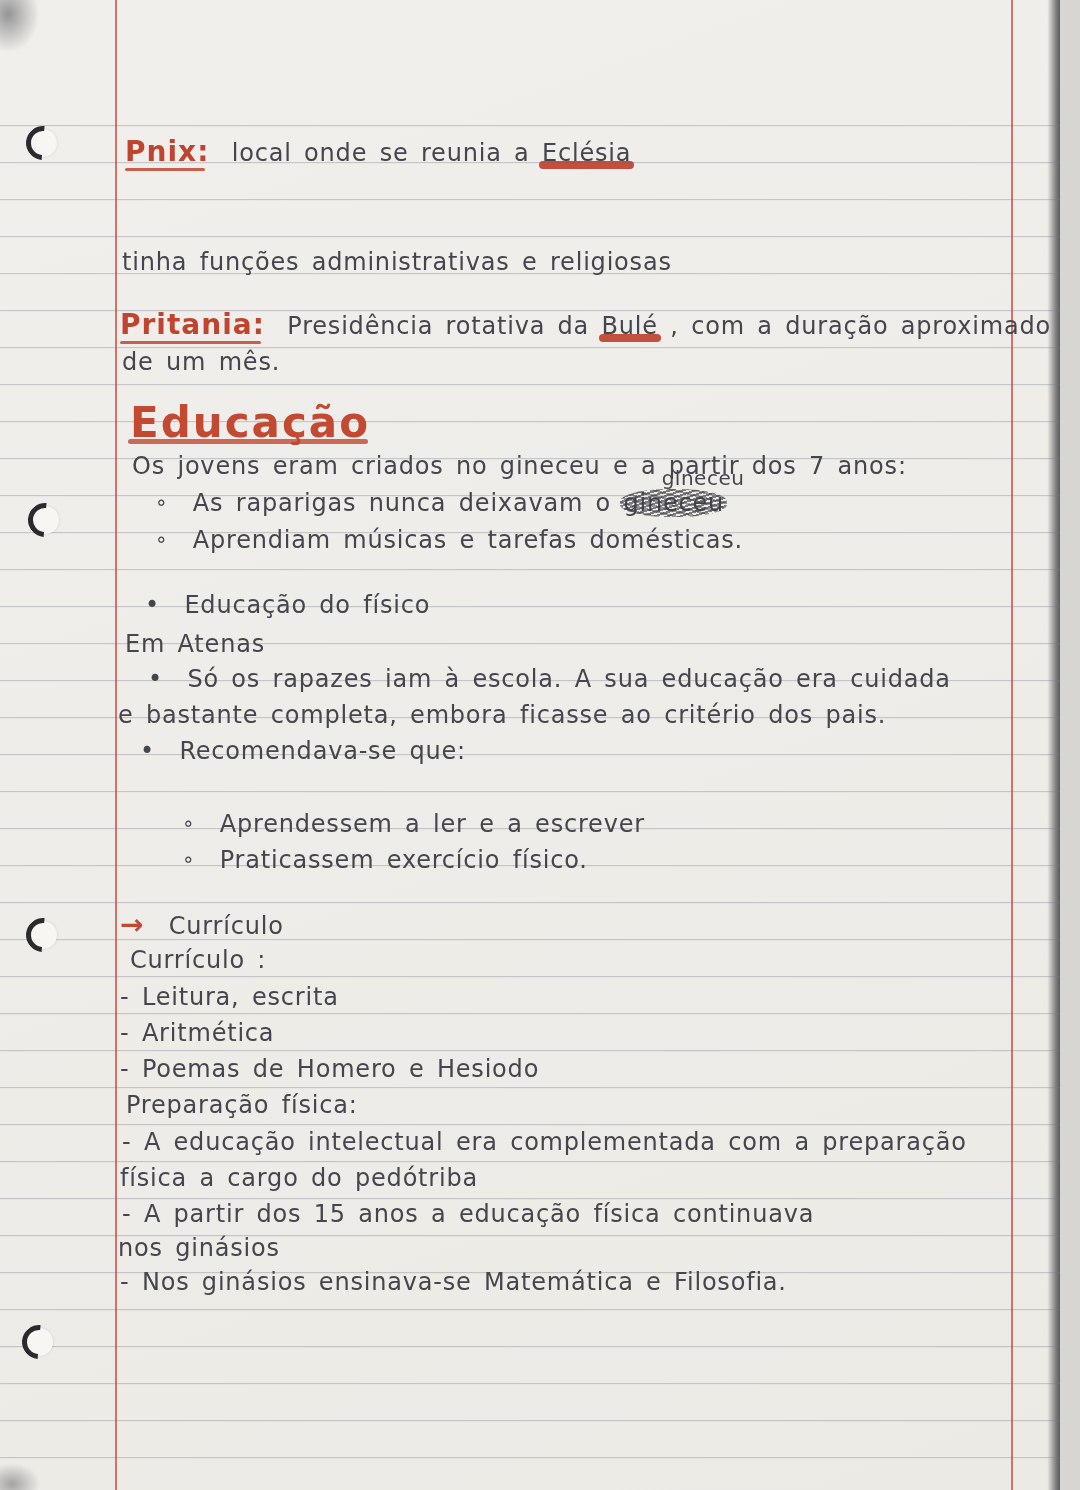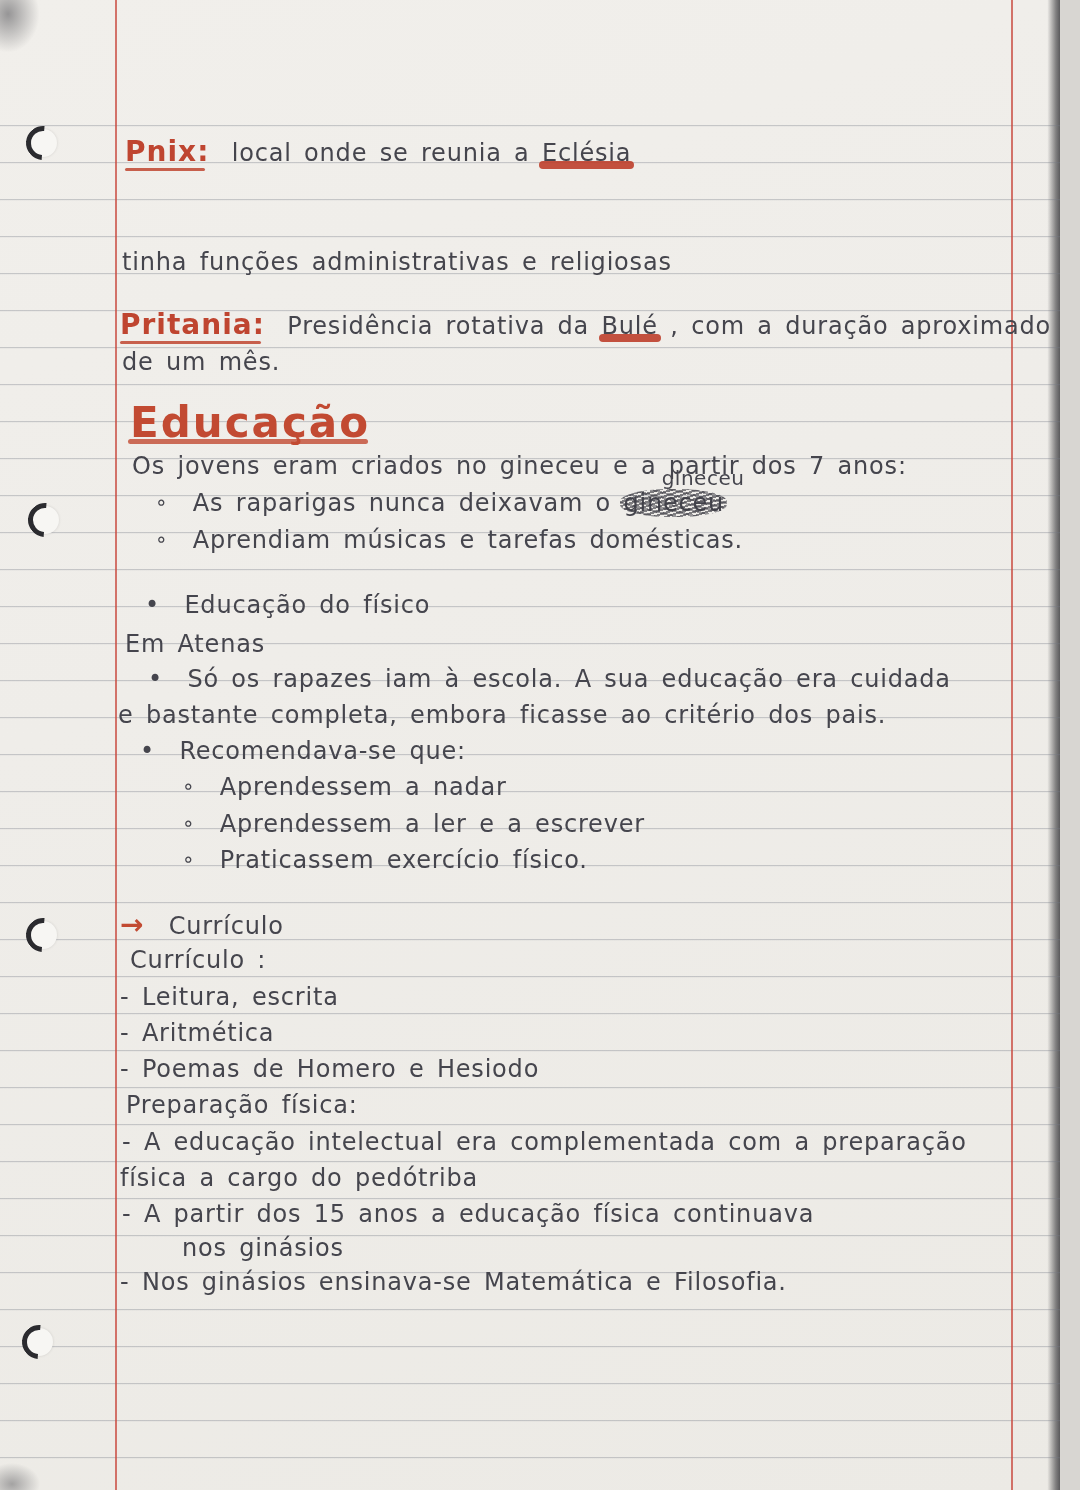--- a/index.html
+++ b/index.html
@@ -141,24 +141,20 @@
     <span class="marker">•</span>
     <span>Só os rapazes iam à escola. A sua educação era cuidada</span>
   </div>
   <div class="hw" style="left:118px;top:701px;">
     <span>e bastante completa, embora ficasse ao critério dos pais.</span>
   </div>
   <div class="hw" style="left:140px;top:737px;">
     <span class="marker">•</span>
     <span>Recomendava-se que:</span>
   </div>
-  <div class="hw" style="left:182px;top:773px;">
-    <span class="marker open">∘</span>
-    <span>Aprendessem a nadar</span>
-  </div>
   <div class="hw" style="left:182px;top:810px;">
     <span class="marker open">∘</span>
     <span>Aprendessem a ler e a escrever</span>
   </div>
   <div class="hw" style="left:182px;top:846px;">
     <span class="marker open">∘</span>
     <span>Praticassem exercício físico.</span>
   </div>
 
   <div class="hw" style="left:120px;top:908px;">
@@ -183,19 +179,19 @@
   </div>
   <div class="hw" style="left:122px;top:1128px;">
     <span>- A educação intelectual era complementada com a preparação</span>
   </div>
   <div class="hw" style="left:120px;top:1164px;">
     <span>física a cargo do pedótriba</span>
   </div>
   <div class="hw" style="left:122px;top:1200px;">
     <span>- A partir dos 15 anos a educação física continuava</span>
   </div>
-  <div class="hw" style="left:134px;top:1234px;padding-left:48px;">
+  <div class="hw" style="left:118px;top:1234px;">
     <span>nos ginásios</span>
   </div>
   <div class="hw" style="left:120px;top:1268px;">
     <span>- Nos ginásios ensinava-se Matemática e Filosofia.</span>
   </div>
 </div>
 
 </body></html>

